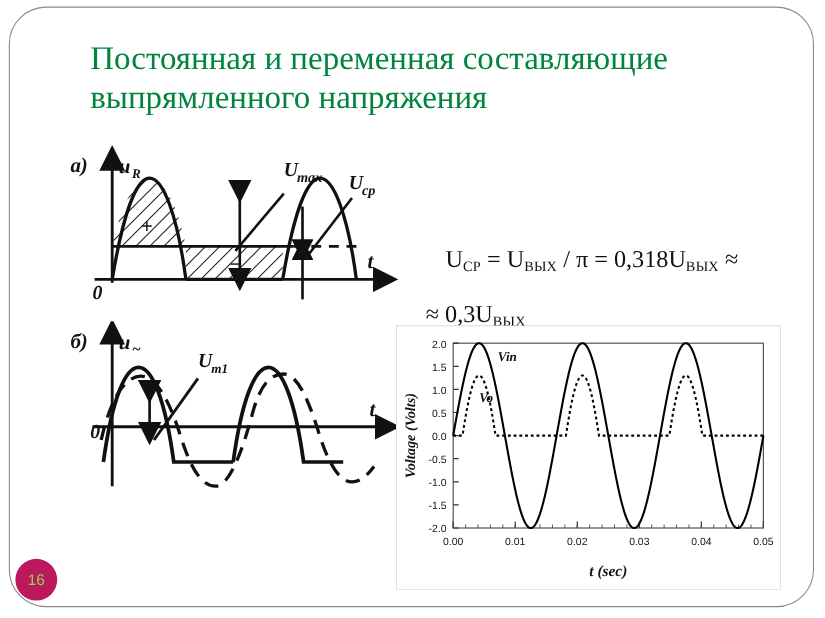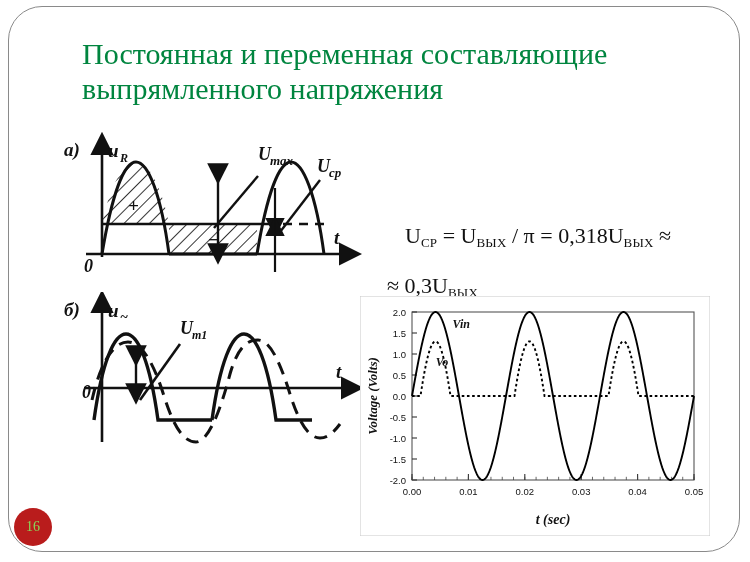--- a/index.html
+++ b/index.html
@@ -56,24 +56,24 @@
   }
   #formula .ln2 { display: block; margin-left: -18px; font-family: Liberation Serif, serif; }
 
   #badge {
     position: absolute;
     left: 14px;
     top: 508px;
     width: 38px;
     height: 38px;
     border-radius: 50%;
-    background: #b91c1c;
+    background: #be185d;
     color: #88d95a;
     font-size: 14px;
-    font-family: Liberation Serif, serif;
+    font-family: Liberation Sans, sans-serif;
     display: flex;
     align-items: center;
     justify-content: center;
   }
 
   .sketch { position: absolute; }
   #sketch-a { left: 62px; top: 132px; }
   #sketch-b { left: 62px; top: 292px; }
   #chart-img { left: 360px; top: 296px; }
 

